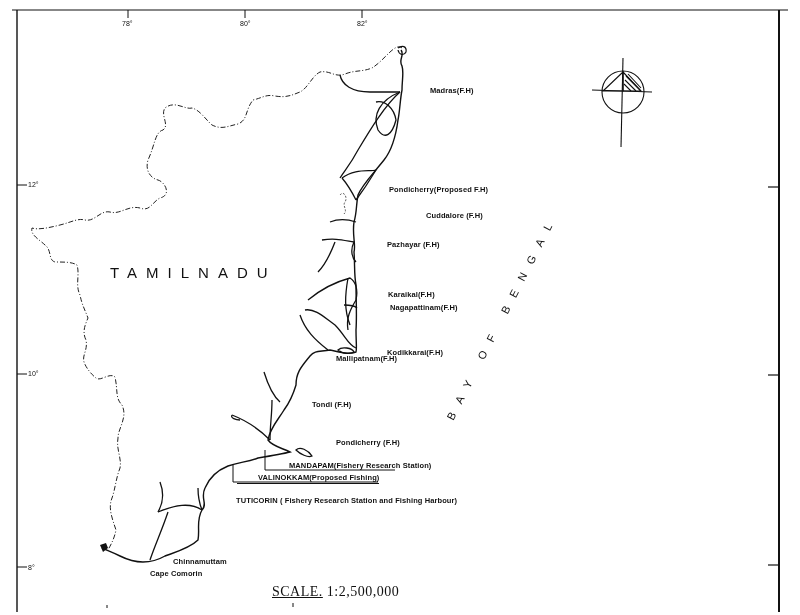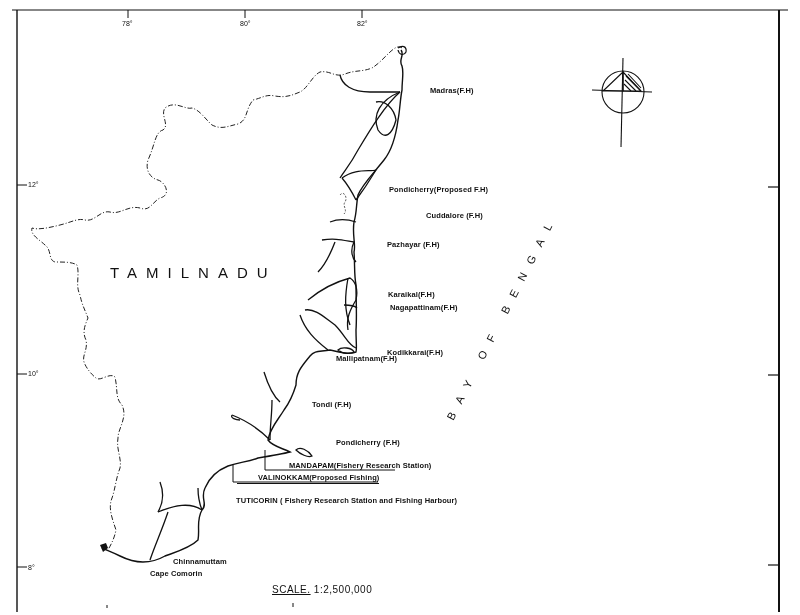--- a/index.html
+++ b/index.html
@@ -2,21 +2,21 @@
 <html><head>
   <meta charset="utf-8">
   <style>
     html, body { margin: 0; padding: 0; background: #ffffff; }
     body { width: 800px; height: 615px; position: relative; overflow: hidden; font-family: "Liberation Sans", sans-serif; color: #111; }
     .map-svg { position: absolute; left: 0; top: 0; width: 800px; height: 615px; }
     .lbl { position: absolute; white-space: nowrap; font-family: "Liberation Sans", sans-serif; color: #111; }
     .place { font-size: 7.5px; font-weight: bold; letter-spacing: 0.1px; padding-left: 21px; }
     .tick-lbl { font-size: 7px; }
     .state-lbl { font-size: 15px; letter-spacing: 9px; font-weight: normal; }
-    .scale-lbl { font-size: 10px; letter-spacing: 0.5px; }
+    .scale-lbl { font-size: 14px; letter-spacing: 0.5px; font-family: Liberation Serif, serif; }
     .scale-lbl u { text-decoration: underline; }
     .bay { position: absolute; font-size: 11px; letter-spacing: 11px; transform-origin: left bottom; white-space: nowrap; }
     .underlined { border-bottom: 1px solid #111; padding-bottom: 1px; }
   </style>
 </head>
 <body>
 
 <svg class="map-svg" viewBox="0 0 800 615" xmlns="http://www.w3.org/2000/svg">
 
   <g stroke="#111" fill="none">

